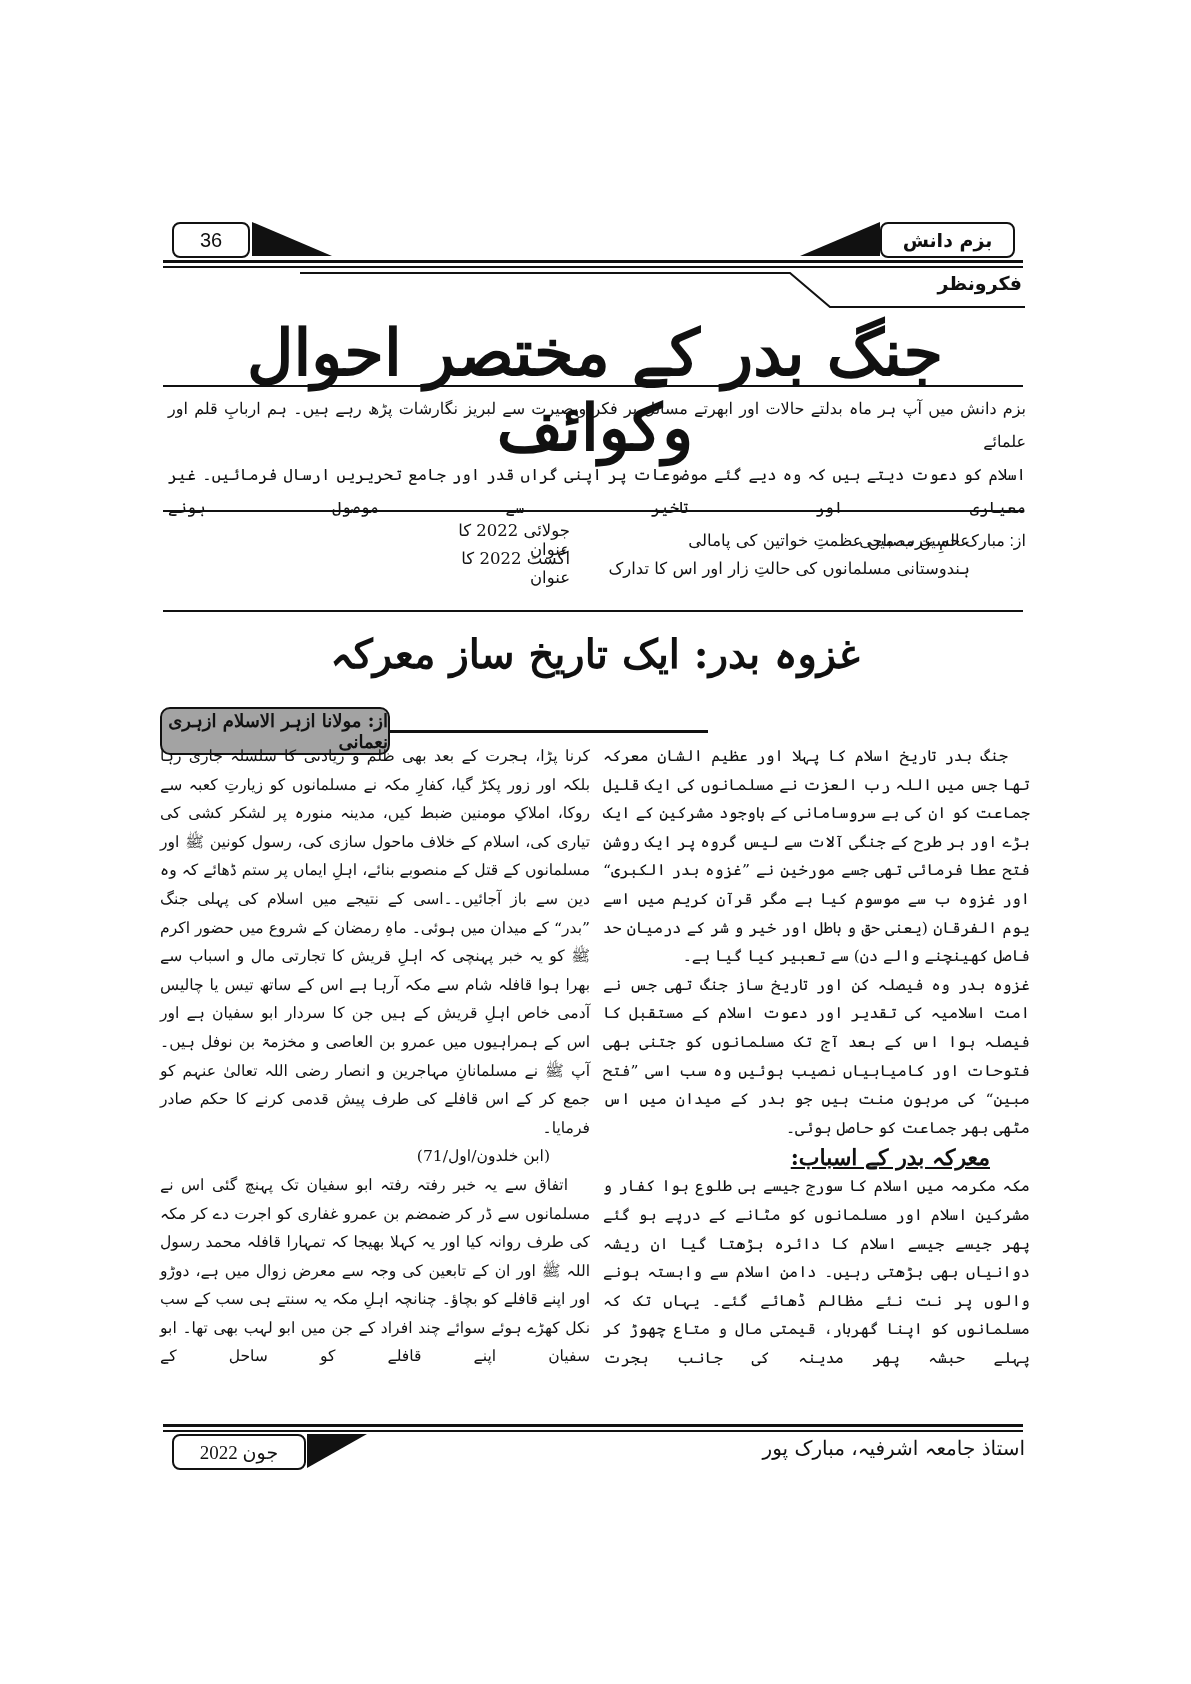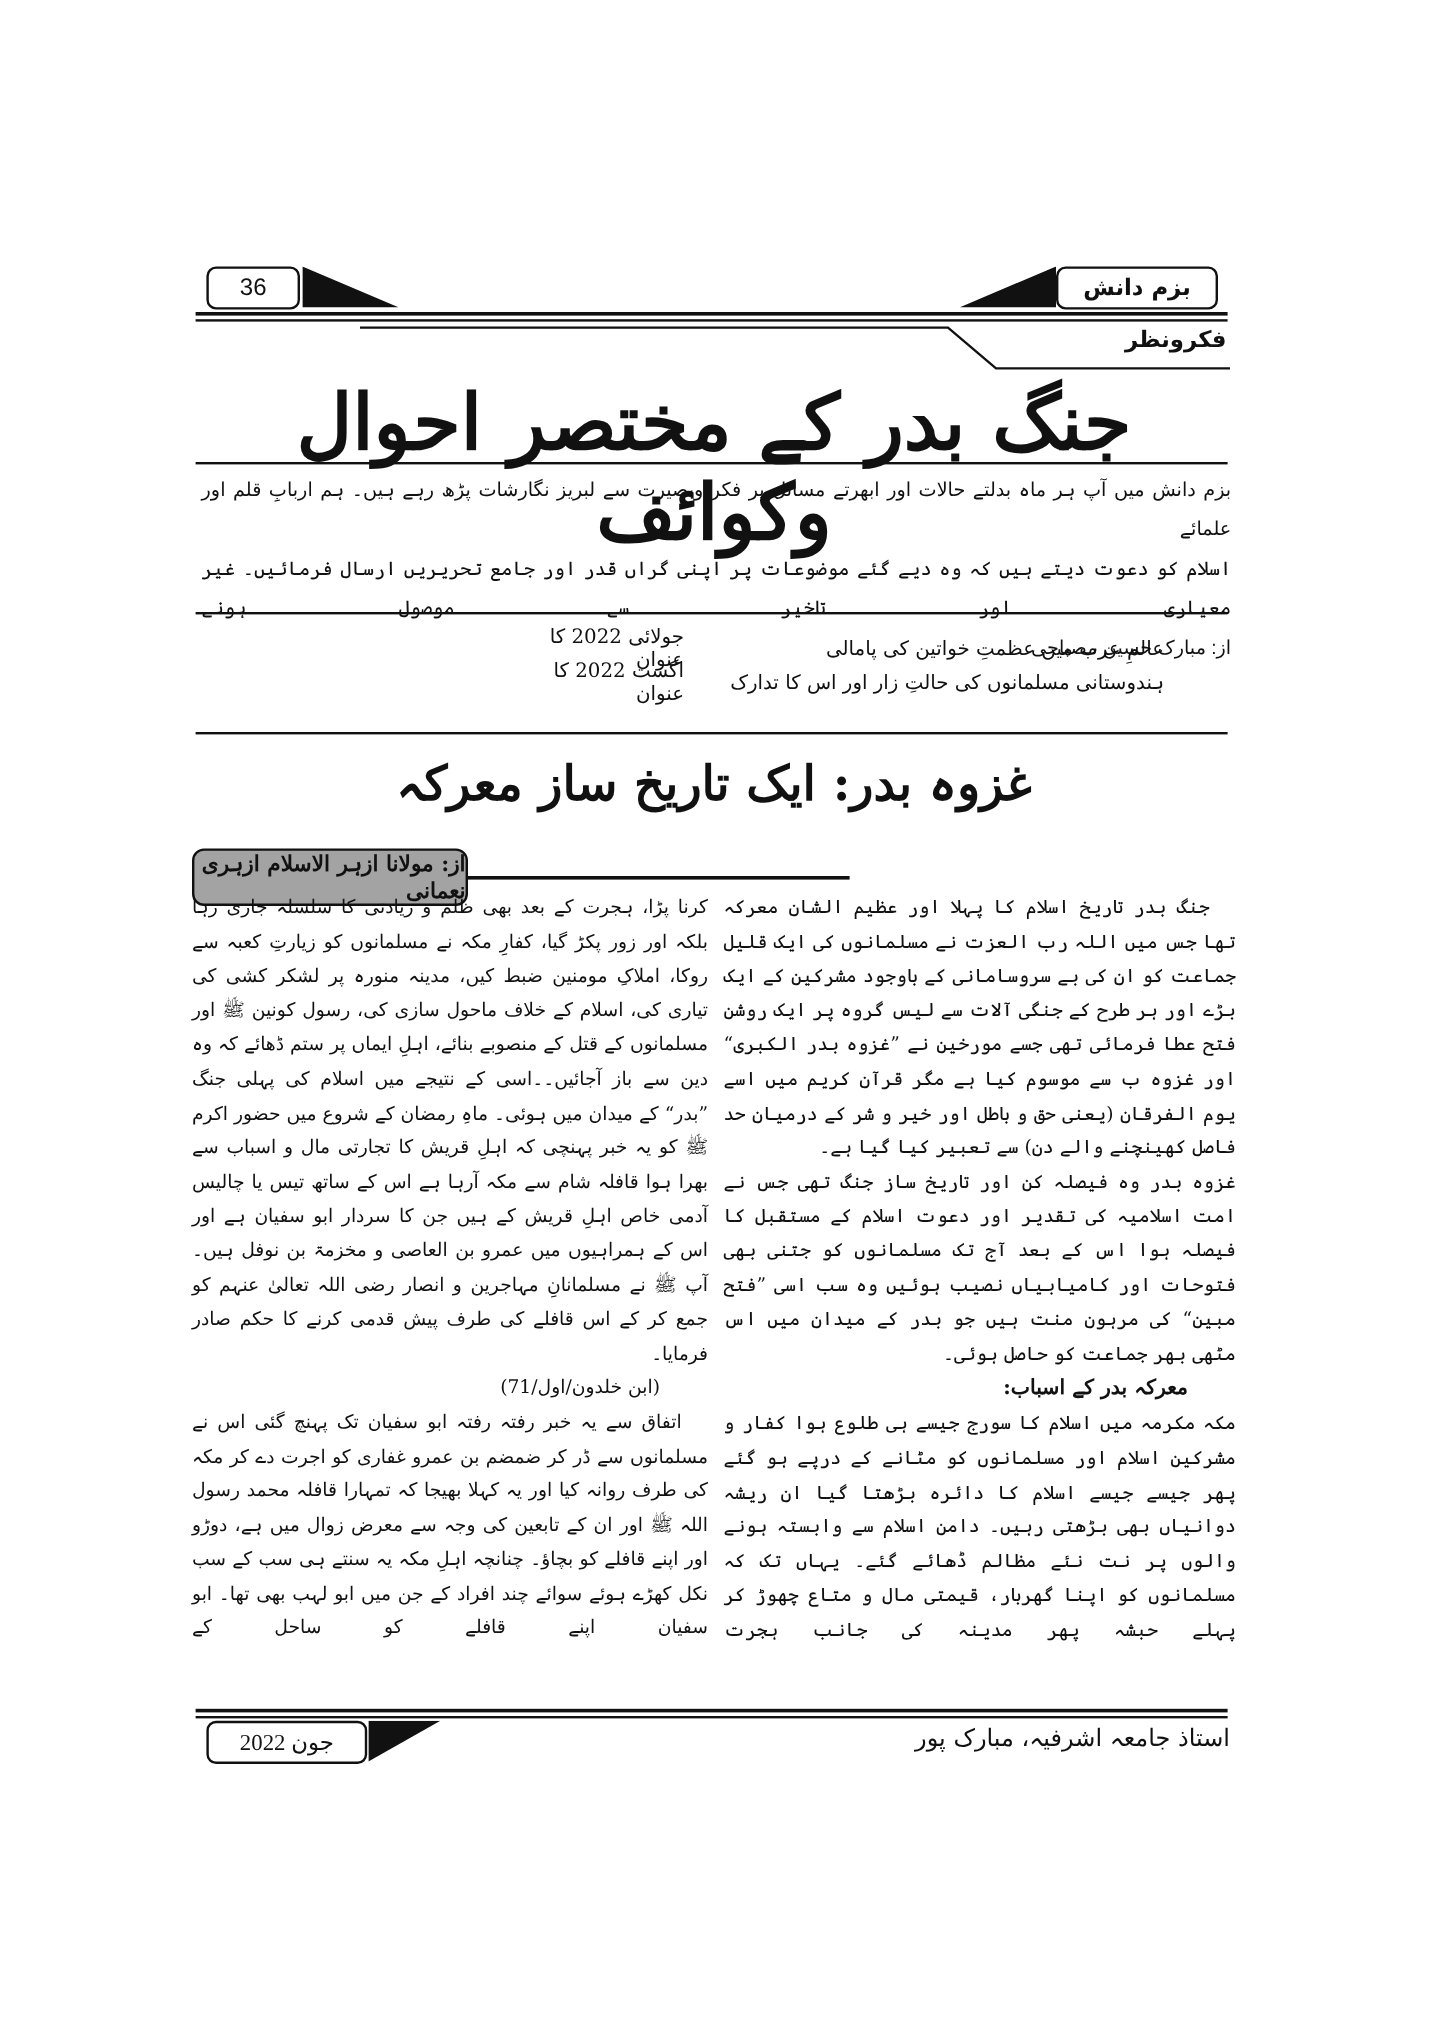--- a/index.html
+++ b/index.html
@@ -30,21 +30,21 @@
 
   .author-box { left:160px; top:707px; width:230px; height:48px; border:2px solid #111; border-radius:10px;
                 display:flex; align-items:center; justify-content:center; box-sizing:border-box; background:#a3a3a3; }
   .author-box span { font-weight:bold; font-size:18px; font-family:"DejaVu Serif", serif; }
 
   .col { font-family:"DejaVu Serif", serif; font-size:15.6px; line-height:28.6px; text-align:justify; text-align-last:justify; }
   .col p { margin:0; }
   .col .last { text-align-last:right; }
   .col-right { left:603px; top:742px; width:427px; }
   .col-left  { left:160px; top:742px; width:430px; }
-  .subhead { font-weight:bold; font-size:17px; text-align:right; text-align-last:right; padding-right:40px; line-height:30px; }
+  .subhead { font-weight:bold; font-size:22px; text-align:right; text-align-last:right; padding-right:40px; line-height:30px;text-decoration:underline; }
   .indent { text-indent:22px; }
   .ref { text-align-last:right; padding-right:40px; }
 
   .footer-left-box { left:172px; top:1434px; width:134px; height:36px; font-family:"Liberation Serif", serif; font-size:19px; }
   .footer-right { left:700px; top:1436px; width:325px; font-family:"DejaVu Serif", serif; font-size:20px; }
 </style>
 </head>
 <body>
 
 <div class="abs tabbox hdr-right">

